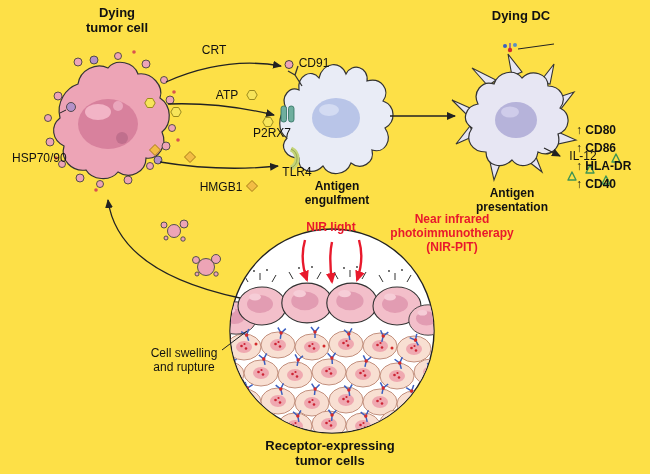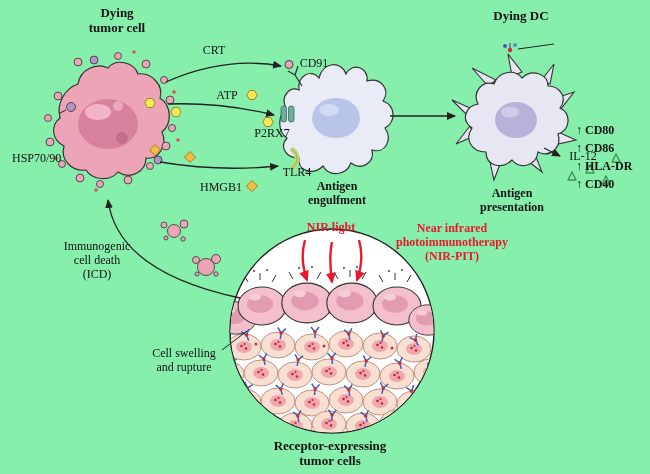--- a/index.html
+++ b/index.html
@@ -1,17 +1,17 @@
 <!DOCTYPE html>
 <html><head>
 <meta charset="utf-8">
 <style>
   html,body{margin:0;padding:0;background:#fff;}
-  .canvas{position:relative;width:650px;height:474px;background:#86efac;overflow:hidden;
-          font-family:Liberation Serif, serif;}
+  .canvas{position:relative;width:650px;height:474px;background:#fde047;overflow:hidden;
+          font-family:Liberation Sans, sans-serif;}
   .canvas svg{position:absolute;left:0;top:0;z-index:1;}
   .lbl{position:absolute;z-index:2;font-size:12px;color:#111;text-align:center;
        transform:translateX(-50%);white-space:pre-line;line-height:1.18;}
   .bold{font-weight:bold;}
   .t13{font-size:13px;}
   .red{color:#e8192c;}
   .leftal{transform:none;text-align:left;margin-top:44px;}
 </style>
 </head>
 <body>
@@ -290,25 +290,22 @@
 engulfment</div>
 
 <div class="lbl bold leftal" style="left:576px;top:79px">↑ CD80</div>
 <div class="lbl bold leftal" style="left:576px;top:97px">↑ CD86</div>
 <div class="lbl bold leftal" style="left:576px;top:115px">↑ HLA-DR</div>
 <div class="lbl bold leftal" style="left:576px;top:133px">↑ CD40</div>
 <div class="lbl" style="left:583px;top:149px">IL-12</div>
 <div class="lbl bold" style="left:512px;top:186px">Antigen
 presentation</div>
 
-<div class="lbl" style="left:97px;top:239px">Immunogenic
-cell death
-(ICD)</div>
 <div class="lbl bold red" style="left:331px;top:220px">NIR light</div>
-<div class="lbl bold red" style="left:452px;top:221px">Near infrared
+<div class="lbl bold red" style="left:452px;top:212px">Near infrared
 photoimmunotherapy
 (NIR-PIT)</div>
 <div class="lbl bold t13" style="left:330px;top:438px">Receptor-expressing
 tumor cells</div>
 <div class="lbl" style="left:184px;top:346px">Cell swelling
 and rupture</div>
 
 </div>
 
 </body></html>

